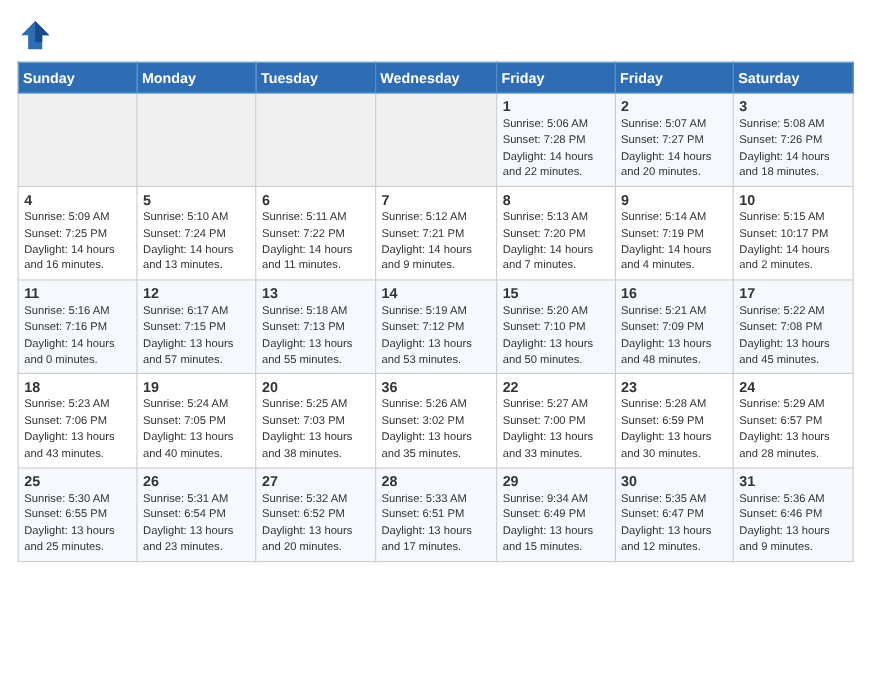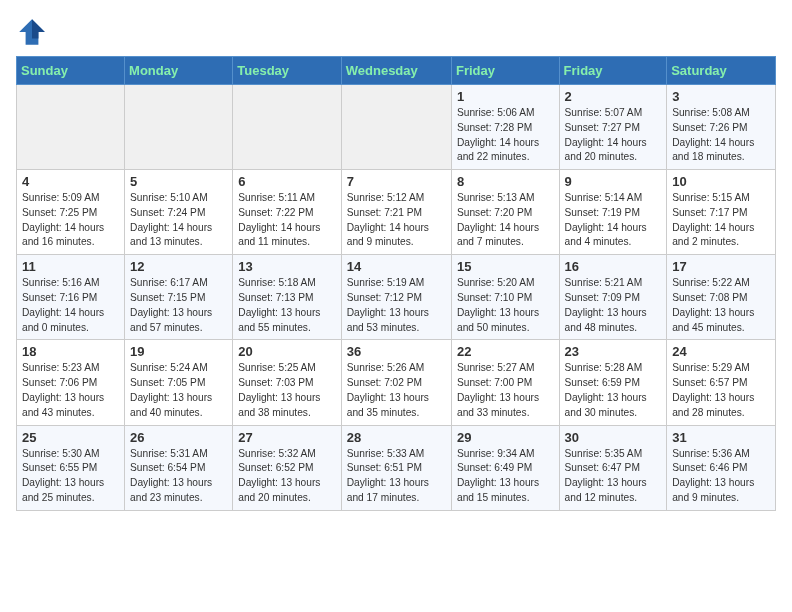--- a/index.html
+++ b/index.html
@@ -51,21 +51,21 @@
     .location {
       font-size: 16px;
       color: #555;
     }
     .calendar {
       width: 100%;
       border-collapse: collapse;
     }
     .calendar thead th {
       background: #2e6db4;
-      color: #86efac;
+      color: #ffffff;
       font-size: 13px;
       font-weight: bold;
       padding: 6px 4px;
       border: 1px solid #5590cc;
       text-align: left;
     }
     .calendar tbody td {
       vertical-align: top;
       border: 1px solid #ccc;
       padding: 4px 5px;
@@ -195,21 +195,21 @@
         <td>
           <span class="day-number">9</span>
           <div class="day-info">Sunrise: 5:14 AM
 Sunset: 7:19 PM
 Daylight: 14 hours
 and 4 minutes.</div>
         </td>
         <td>
           <span class="day-number">10</span>
           <div class="day-info">Sunrise: 5:15 AM
-Sunset: 7:17 PM
+Sunset: 10:17 PM
 Daylight: 14 hours
 and 2 minutes.</div>
         </td>
       </tr>
       <tr>
         <td>
           <span class="day-number">11</span>
           <div class="day-info">Sunrise: 5:16 AM
 Sunset: 7:16 PM
 Daylight: 14 hours
@@ -276,21 +276,21 @@
         <td>
           <span class="day-number">20</span>
           <div class="day-info">Sunrise: 5:25 AM
 Sunset: 7:03 PM
 Daylight: 13 hours
 and 38 minutes.</div>
         </td>
         <td>
           <span class="day-number">36</span>
           <div class="day-info">Sunrise: 5:26 AM
-Sunset: 7:02 PM
+Sunset: 3:02 PM
 Daylight: 13 hours
 and 35 minutes.</div>
         </td>
         <td>
           <span class="day-number">22</span>
           <div class="day-info">Sunrise: 5:27 AM
 Sunset: 7:00 PM
 Daylight: 13 hours
 and 33 minutes.</div>
         </td>

